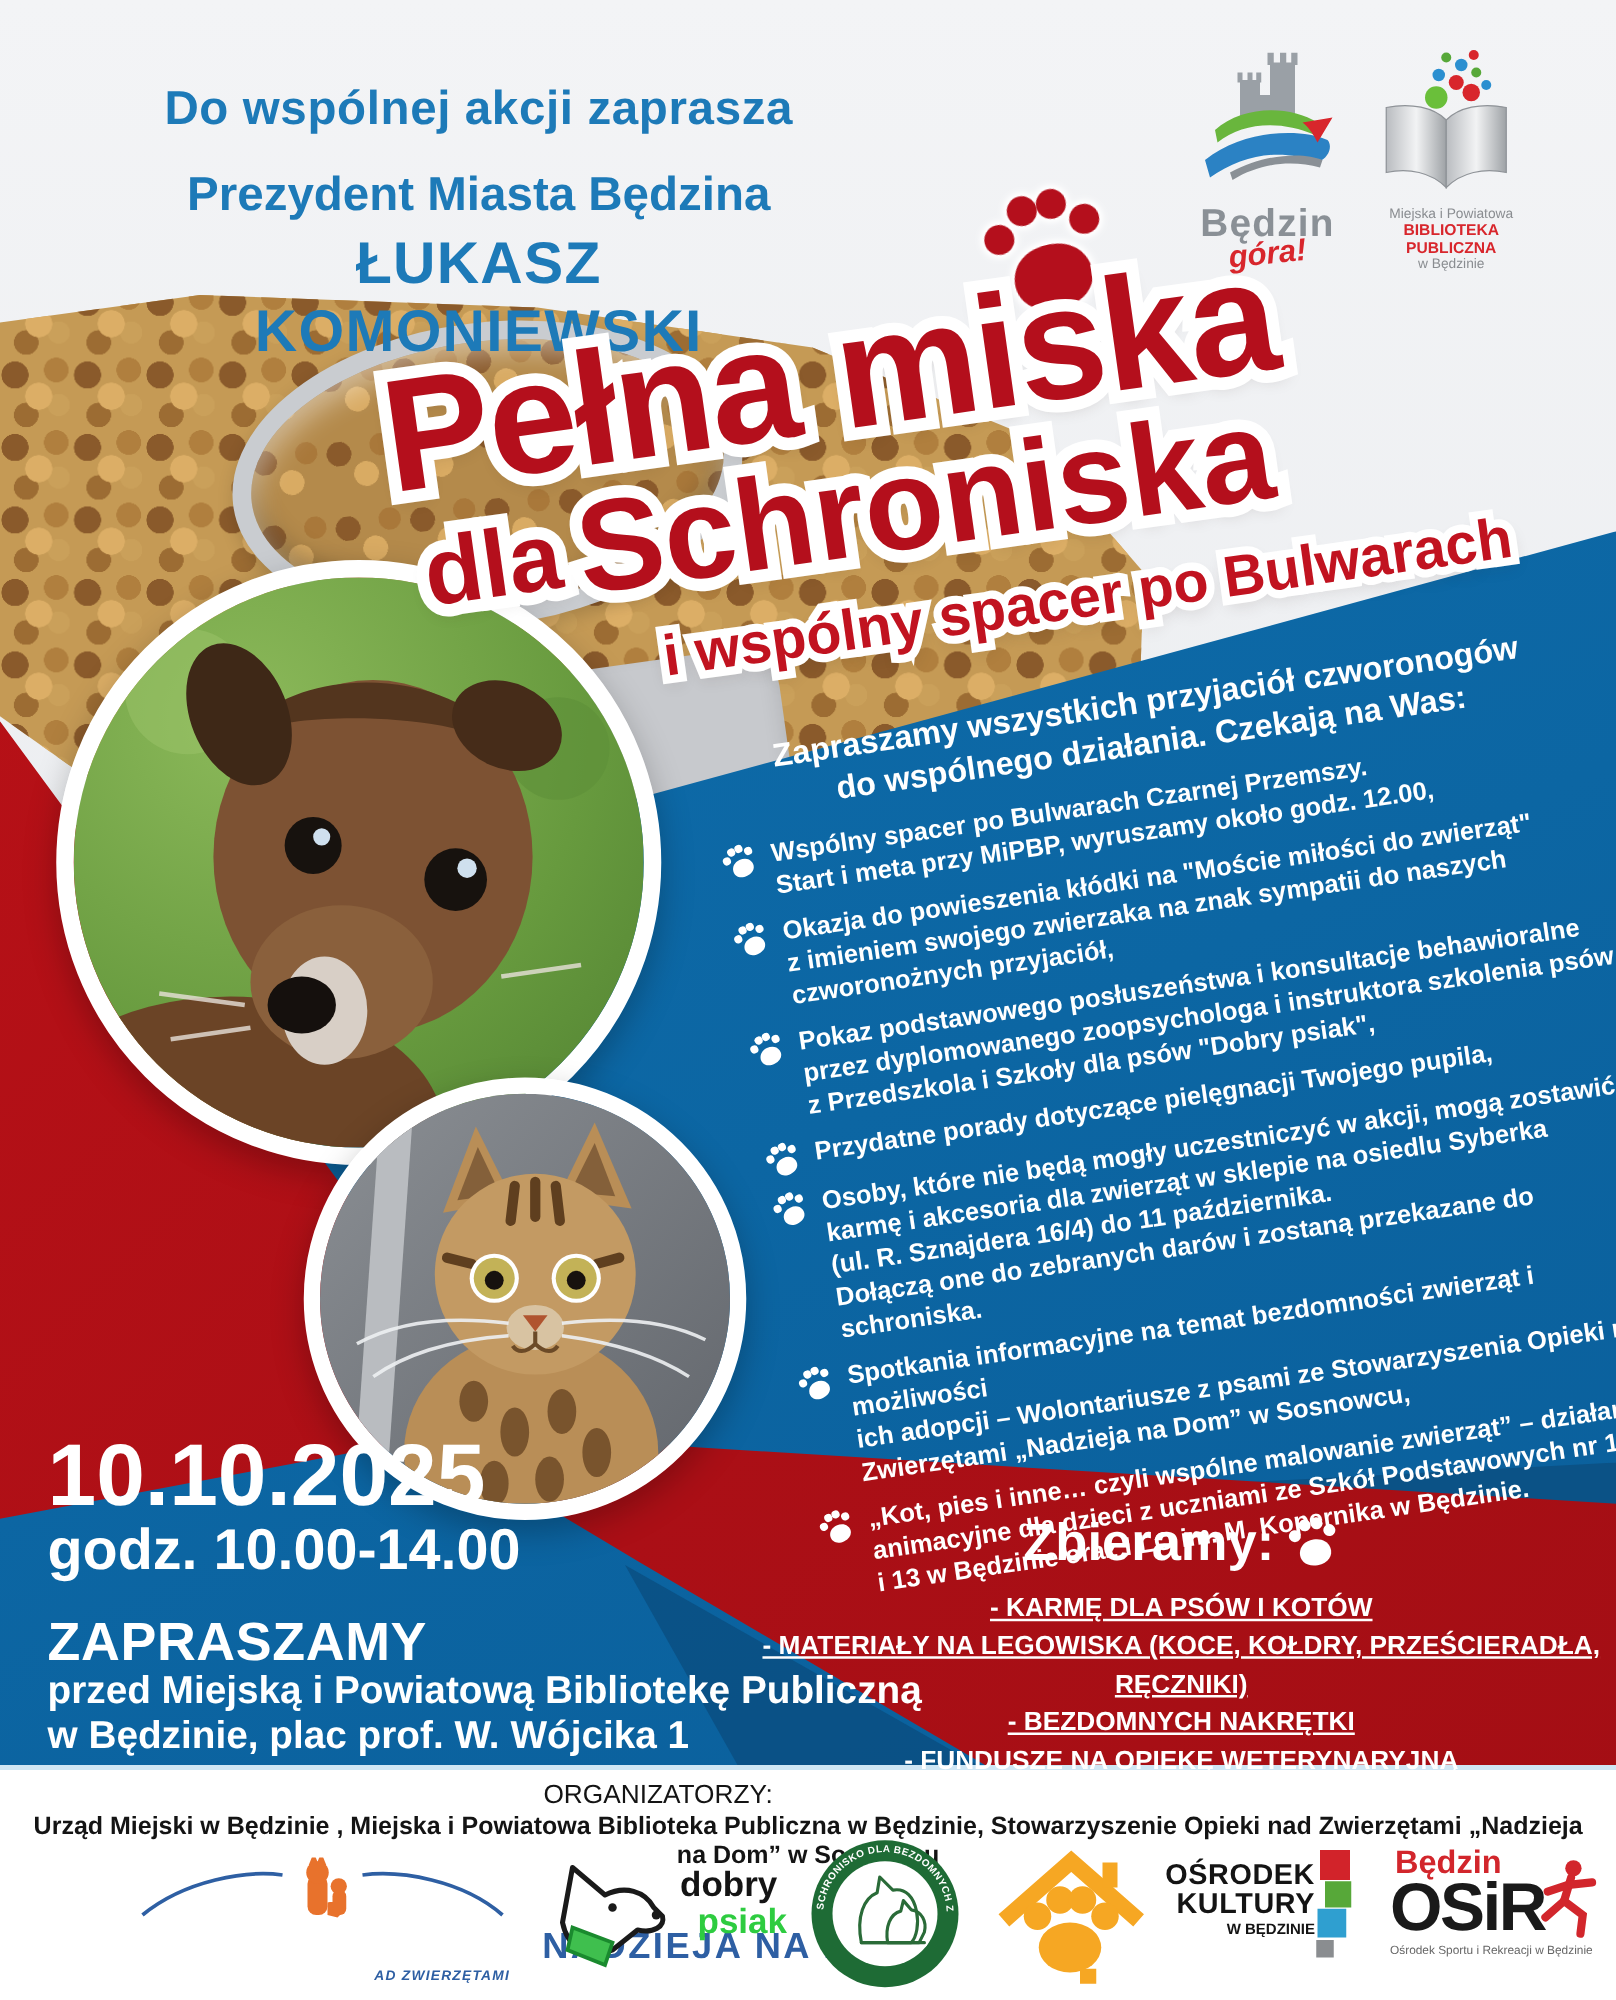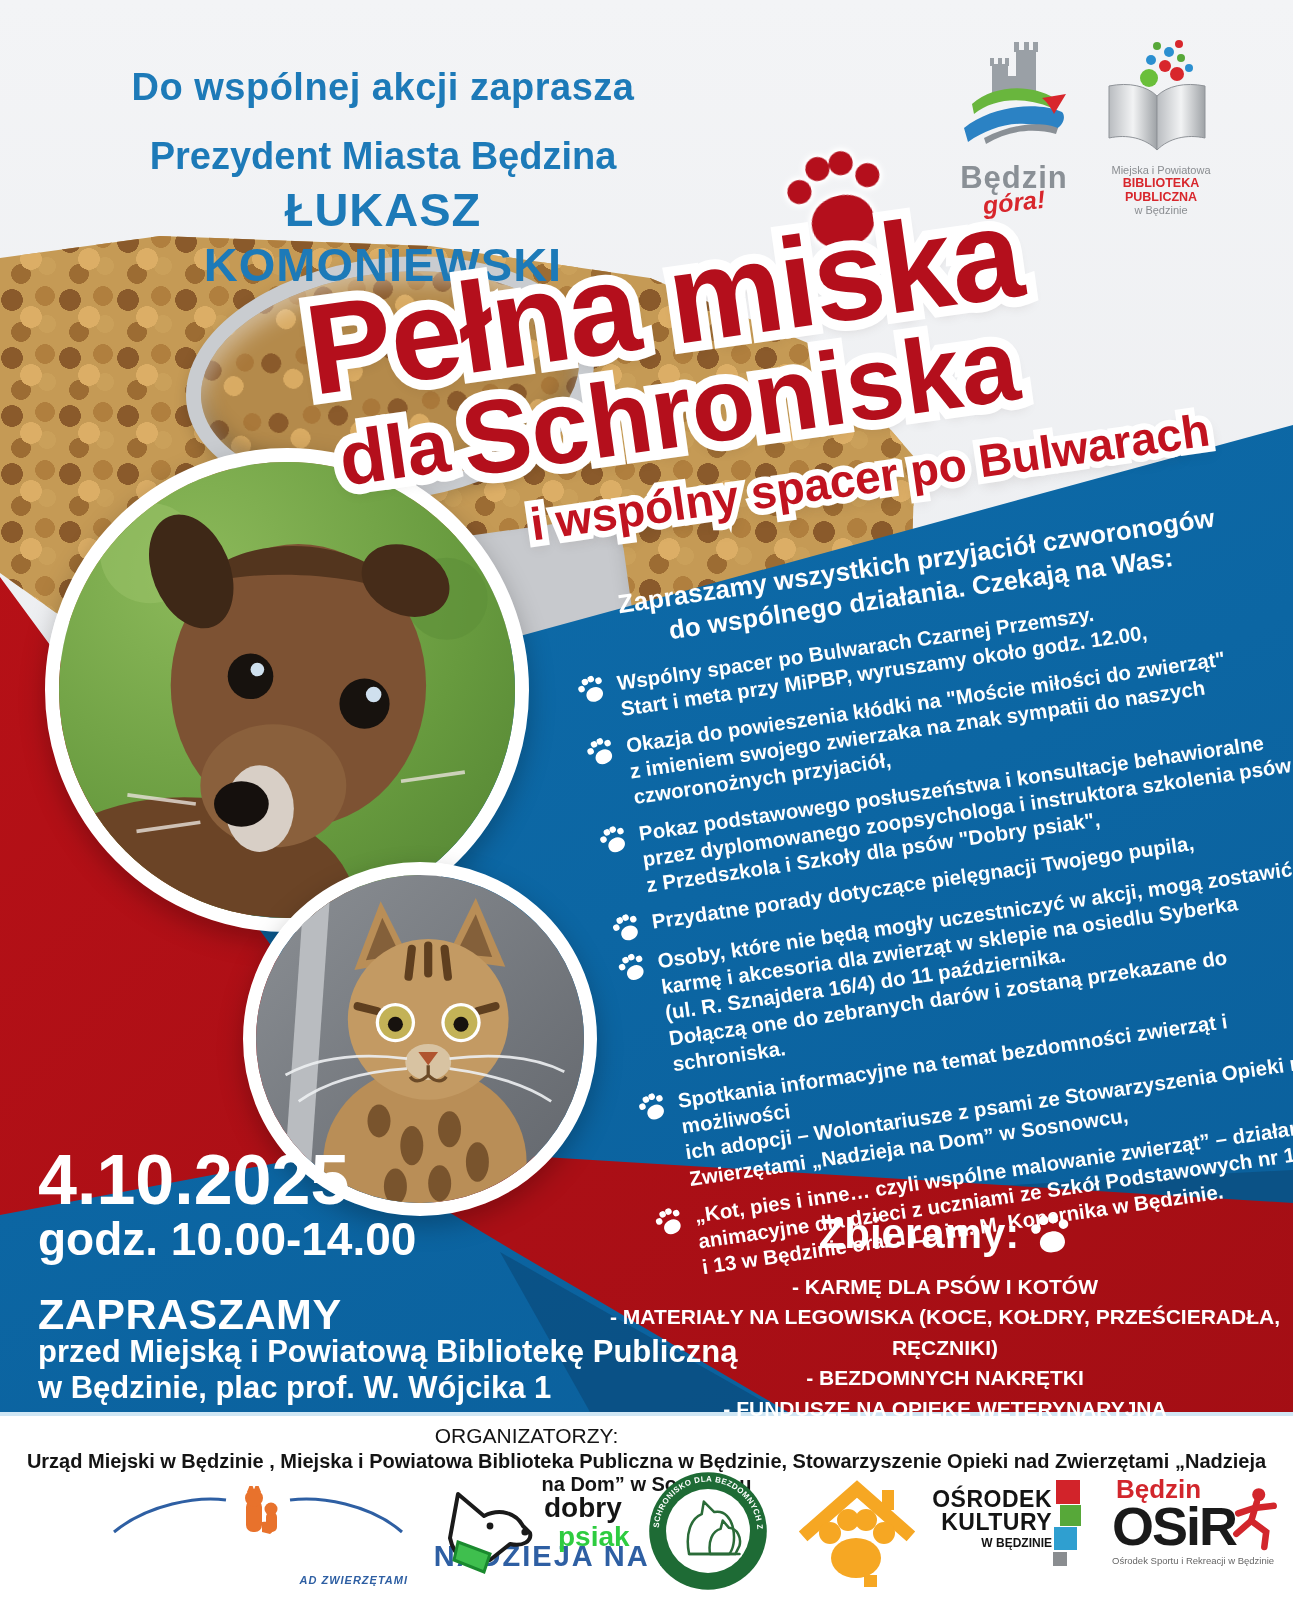--- a/index.html
+++ b/index.html
@@ -87,21 +87,21 @@
   .date{top:1140px;font-size:70px;}
   .time{top:1212px;font-size:46px;}
   .zap{top:1290px;font-size:43px;letter-spacing:.5px;}
   .addr1{top:1334px;font-size:31px;}
   .addr2{top:1370px;font-size:31px;}
   
   .collect{left:600px;top:1210px;width:690px;z-index:10;color:#fff;text-align:center;font-weight:bold;}
   .collect .head{font-size:42px;display:flex;align-items:center;justify-content:center;gap:12px;}
   .collect .head .paw{width:40px;height:40px;color:#fff;transform:rotate(-10deg);}
   .collect ul{list-style:none;margin:14px 0 0 0;padding:0;}
-  .collect li{font-size:21px;line-height:1.45;}
+  .collect li{font-size:21px;line-height:1.45;text-decoration:underline;}
   
   .bottom-strip{left:0;top:1412px;width:1293px;height:188px;background:#fff;z-index:8;
      border-top:4px solid #cfe6f4;}
   .orga-label{left:0;top:1424px;width:1053px;text-align:center;z-index:10;color:#141414;
      font-weight:normal;font-size:21px;}
   .orga-line{left:16px;top:1450px;width:1261px;text-align:center;z-index:10;color:#141414;
      font-weight:bold;font-size:20px;}
   .logo{z-index:10;}
   
   .ndom{left:108px;top:1486px;width:300px;text-align:center;color:#2e5fa3;}
@@ -351,21 +351,21 @@
           <svg class="paw">
             <use href="#paw-sym"></use>
           </svg>
           <span>„Kot, pies i inne… czyli wspólne malowanie zwierząt” – działania
 animacyjne dla dzieci z uczniami ze Szkół Podstawowych nr 10, 11
 i 13 w Będzinie oraz I LO im. M. Kopernika w Będzinie.</span>
         </li>
     </ul>
   </div>
 
-  <div class="abs when date">4.10.2025</div>
+  <div class="abs when date">10.10.2025</div>
   <div class="abs when time">godz. 10.00-14.00</div>
   <div class="abs when zap">ZAPRASZAMY</div>
   <div class="abs when addr1">przed Miejską i Powiatową Bibliotekę Publiczną</div>
   <div class="abs when addr2">w Będzinie, plac prof. W. Wójcika 1</div>
 
   <div class="abs collect">
     <div class="head">
       <span>Zbieramy:</span>
       <svg class="paw">
           <use href="#paw-sym"></use>

